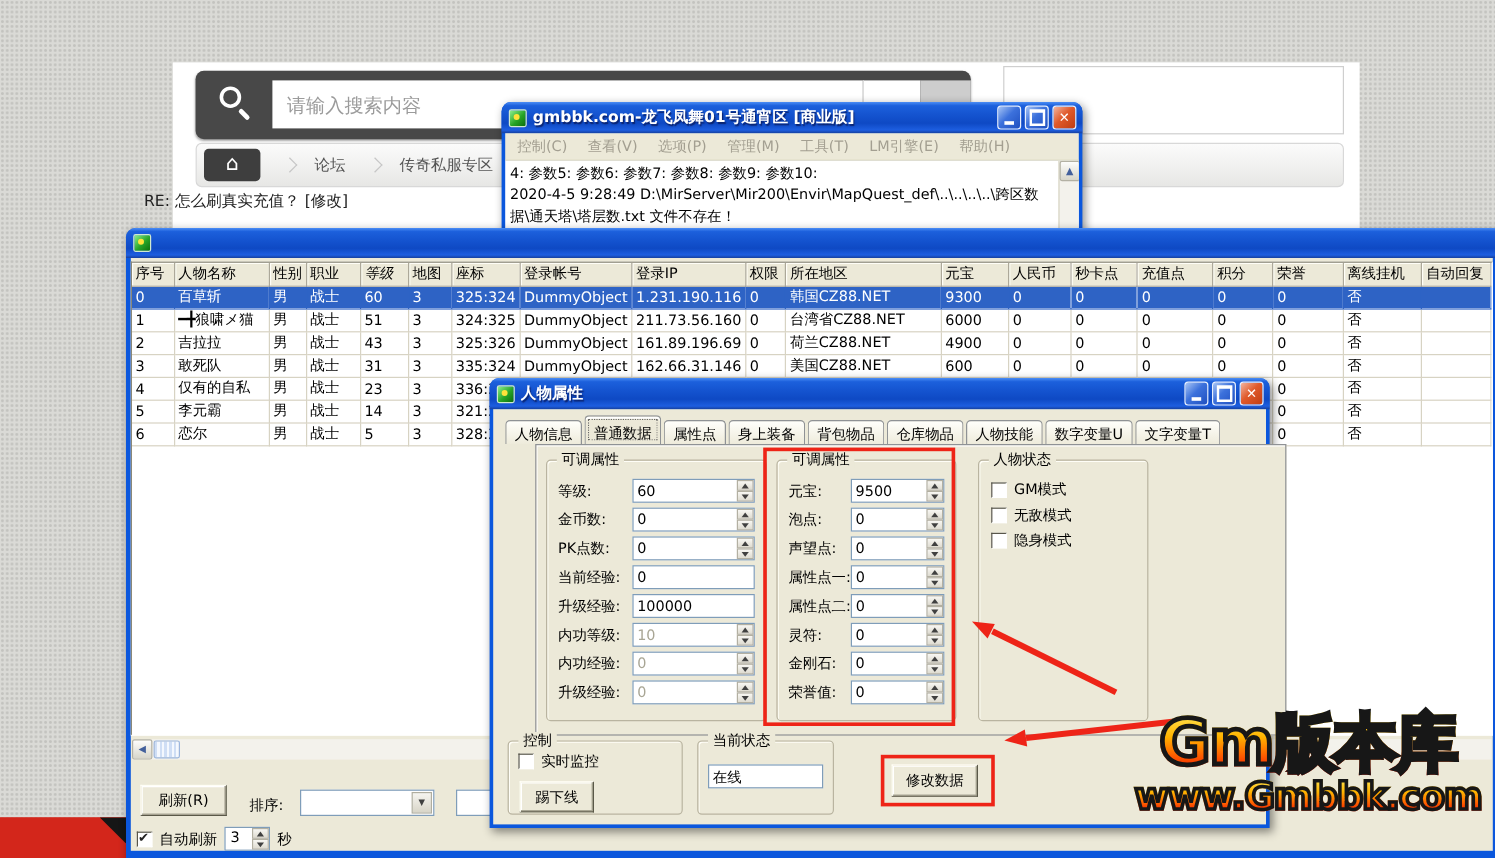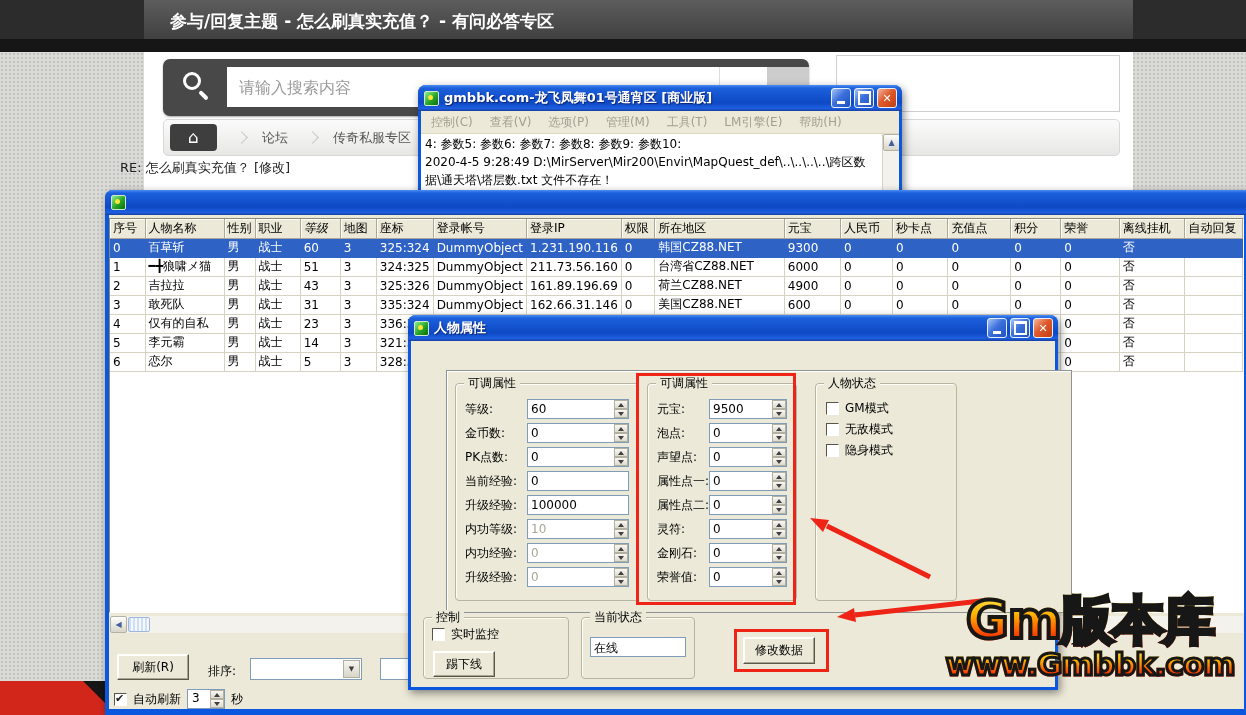--- a/index.html
+++ b/index.html
@@ -122,25 +122,20 @@
     -webkit-background-clip:text; background-clip:text; color:transparent;
     -webkit-text-stroke:4px #171717; paint-order:stroke fill; }
   .wm1 { font-size:52px; }
   .wm2 { font-size:31px; -webkit-text-stroke:3px #171717; }
 </style>
 </head>
 <body>
 
 <div id="stage">
 
-  <div class="page-header">
-    <div class="ph-light"></div>
-    <div class="ph-strip"></div>
-    <div class="ph-title">参与/回复主题 - 怎么刷真实充值？ - 有问必答专区</div>
-  </div>
   <div class="content-col"></div>
   <div class="search-bar">
     <div class="mag">
         <span class="mag-c"></span>
         <span class="mag-h"></span>
       </div>
     <input class="search-input" placeholder="请输入搜索内容" style="">
     <div class="search-frag1"></div>
     <div class="search-frag2"></div>
   </div>
@@ -398,20 +393,31 @@
 
   <div class="xp-window props-dlg">
     <div class="titlebar">
       <span class="win-icon"></span>
       <span class="title-text">人物属性</span>
       <span class="cap min"></span>
       <span class="cap max"></span>
       <span class="cap close"></span>
     </div>
     <div class="props-body">
+      <div class="tabs">
+          <span class="tab">人物信息</span>
+          <span class="tab active">普通数据</span>
+          <span class="tab">属性点</span>
+          <span class="tab">身上装备</span>
+          <span class="tab">背包物品</span>
+          <span class="tab">仓库物品</span>
+          <span class="tab">人物技能</span>
+          <span class="tab">数字变量U</span>
+          <span class="tab">文字变量T</span>
+        </div>
       <div class="tab-panel">
         <div class="group left-group">
           <span class="group-title">可调属性</span>
           <div class="fields">
               <div class="frow">
                 <span class="flabel">等级:</span>
                 <span class="finput">
                   <span class="fval">60</span>
                   <span class="spin">
                     <i class="up"></i>

